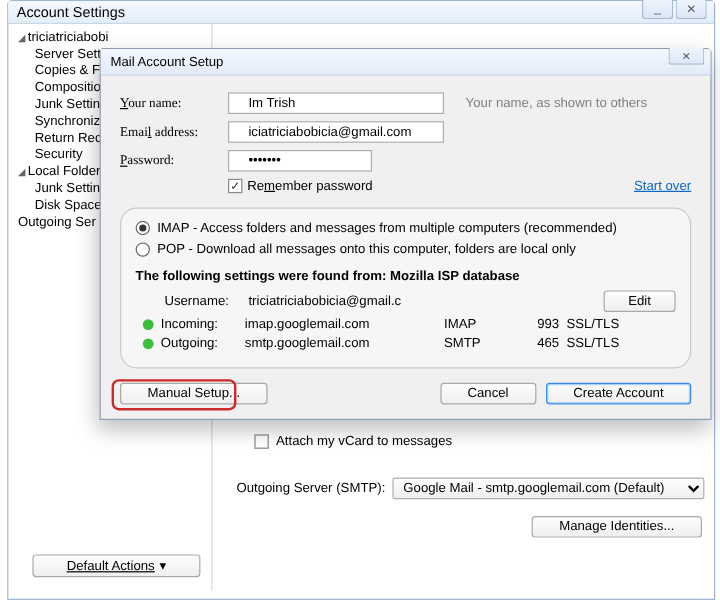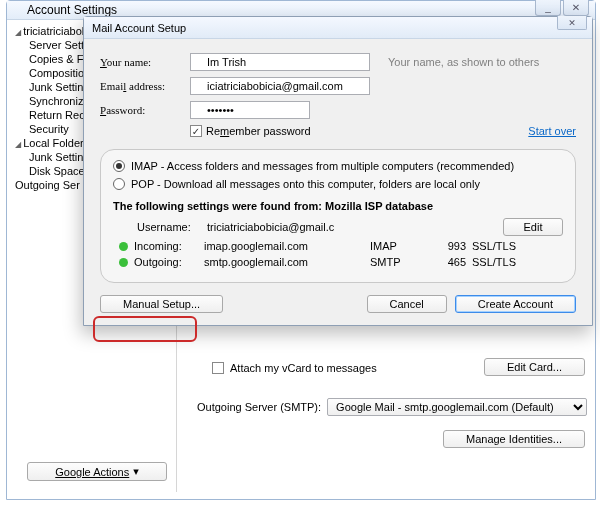--- a/index.html
+++ b/index.html
@@ -20,21 +20,21 @@
       width: 590px; height: 500px;
       border: 1px solid #9fb7d4;
       border-radius: 4px 4px 0 0;
       background: #fff;
     }
     .acct-titlebar {
       height: 19px;
       background: linear-gradient(#f5f9ff,#e3edf9);
       border-bottom: 1px solid #c8d6e6;
       display: flex; align-items: center;
-      padding: 0 20px;
+      padding: 0 7px;
       position: relative;
     }
     .acct-titlebar .title {
       font-size: 12px;
     }
     .acct-titlebar .winbtns {
       position:absolute; top:-1px; right:6px;
       display:flex; gap:2px;
     }
     .acct-titlebar .winbtns div {
@@ -92,21 +92,21 @@
     }
     select.combo {
       font-size:11px; font-family:inherit;
       border:1px solid #abadb3; border-radius:2px;
       background:linear-gradient(#fdfdfd,#efefef);
       padding:1px 4px; width:260px;
     }
     
     .dialog {
       position:absolute;
-      left:83px; top:16px;
+      left:83px; top:40px;
       width:510px;
       background:#f0f0f0;
       border:1px solid #8e9fb4;
       border-radius:4px 4px 0 0;
       box-shadow: -2px 8px 18px rgba(0,0,0,0.25);
     }
     .dlg-titlebar {
       height:22px;
       background:linear-gradient(#f4f8ff,#e1ebf7);
       border-bottom:1px solid #c8d6e6;
@@ -197,40 +197,37 @@
       <div class="tree-item sub">Disk Space</div>
       <div class="tree-item" style="padding-left:8px">Outgoing Ser</div>
     </div>
 
     <div class="acct-right">
 
       <div class="acct-row" style="left:35px; top:342px;">
         <span class="chk"></span>
         <span>Attach my vCard to messages</span>
       </div>
-      <button class="btn" style="position:absolute; right:10px; top:338px;">
-        <span>Edit Card...</span>
-      </button>
 
       <div class="acct-row" style="left:20px; top:378px;">
         <span>Outgoing Server (SMTP):</span>
         <select class="combo">
           <option>Google Mail - smtp.googlemail.com (Default)</option>
         </select>
       </div>
 
       <button class="btn" style="position:absolute; right:10px; top:410px;">
         <span>Manage Identities...</span>
       </button>
     </div>
   </div>
 
   <div class="sidebar-bottom">
     <button class="btn" style="width:140px;justify-content:center;">
-      <span style="text-decoration:underline">Google Actions</span>
+      <span style="text-decoration:underline">Default Actions</span>
       <span>▾</span>
     </button>
   </div>
 </div>
 
 <div class="dialog">
   <div class="dlg-titlebar">
     <span>Mail Account Setup</span>
     <div class="winbtns">
       <div>✕</div>

